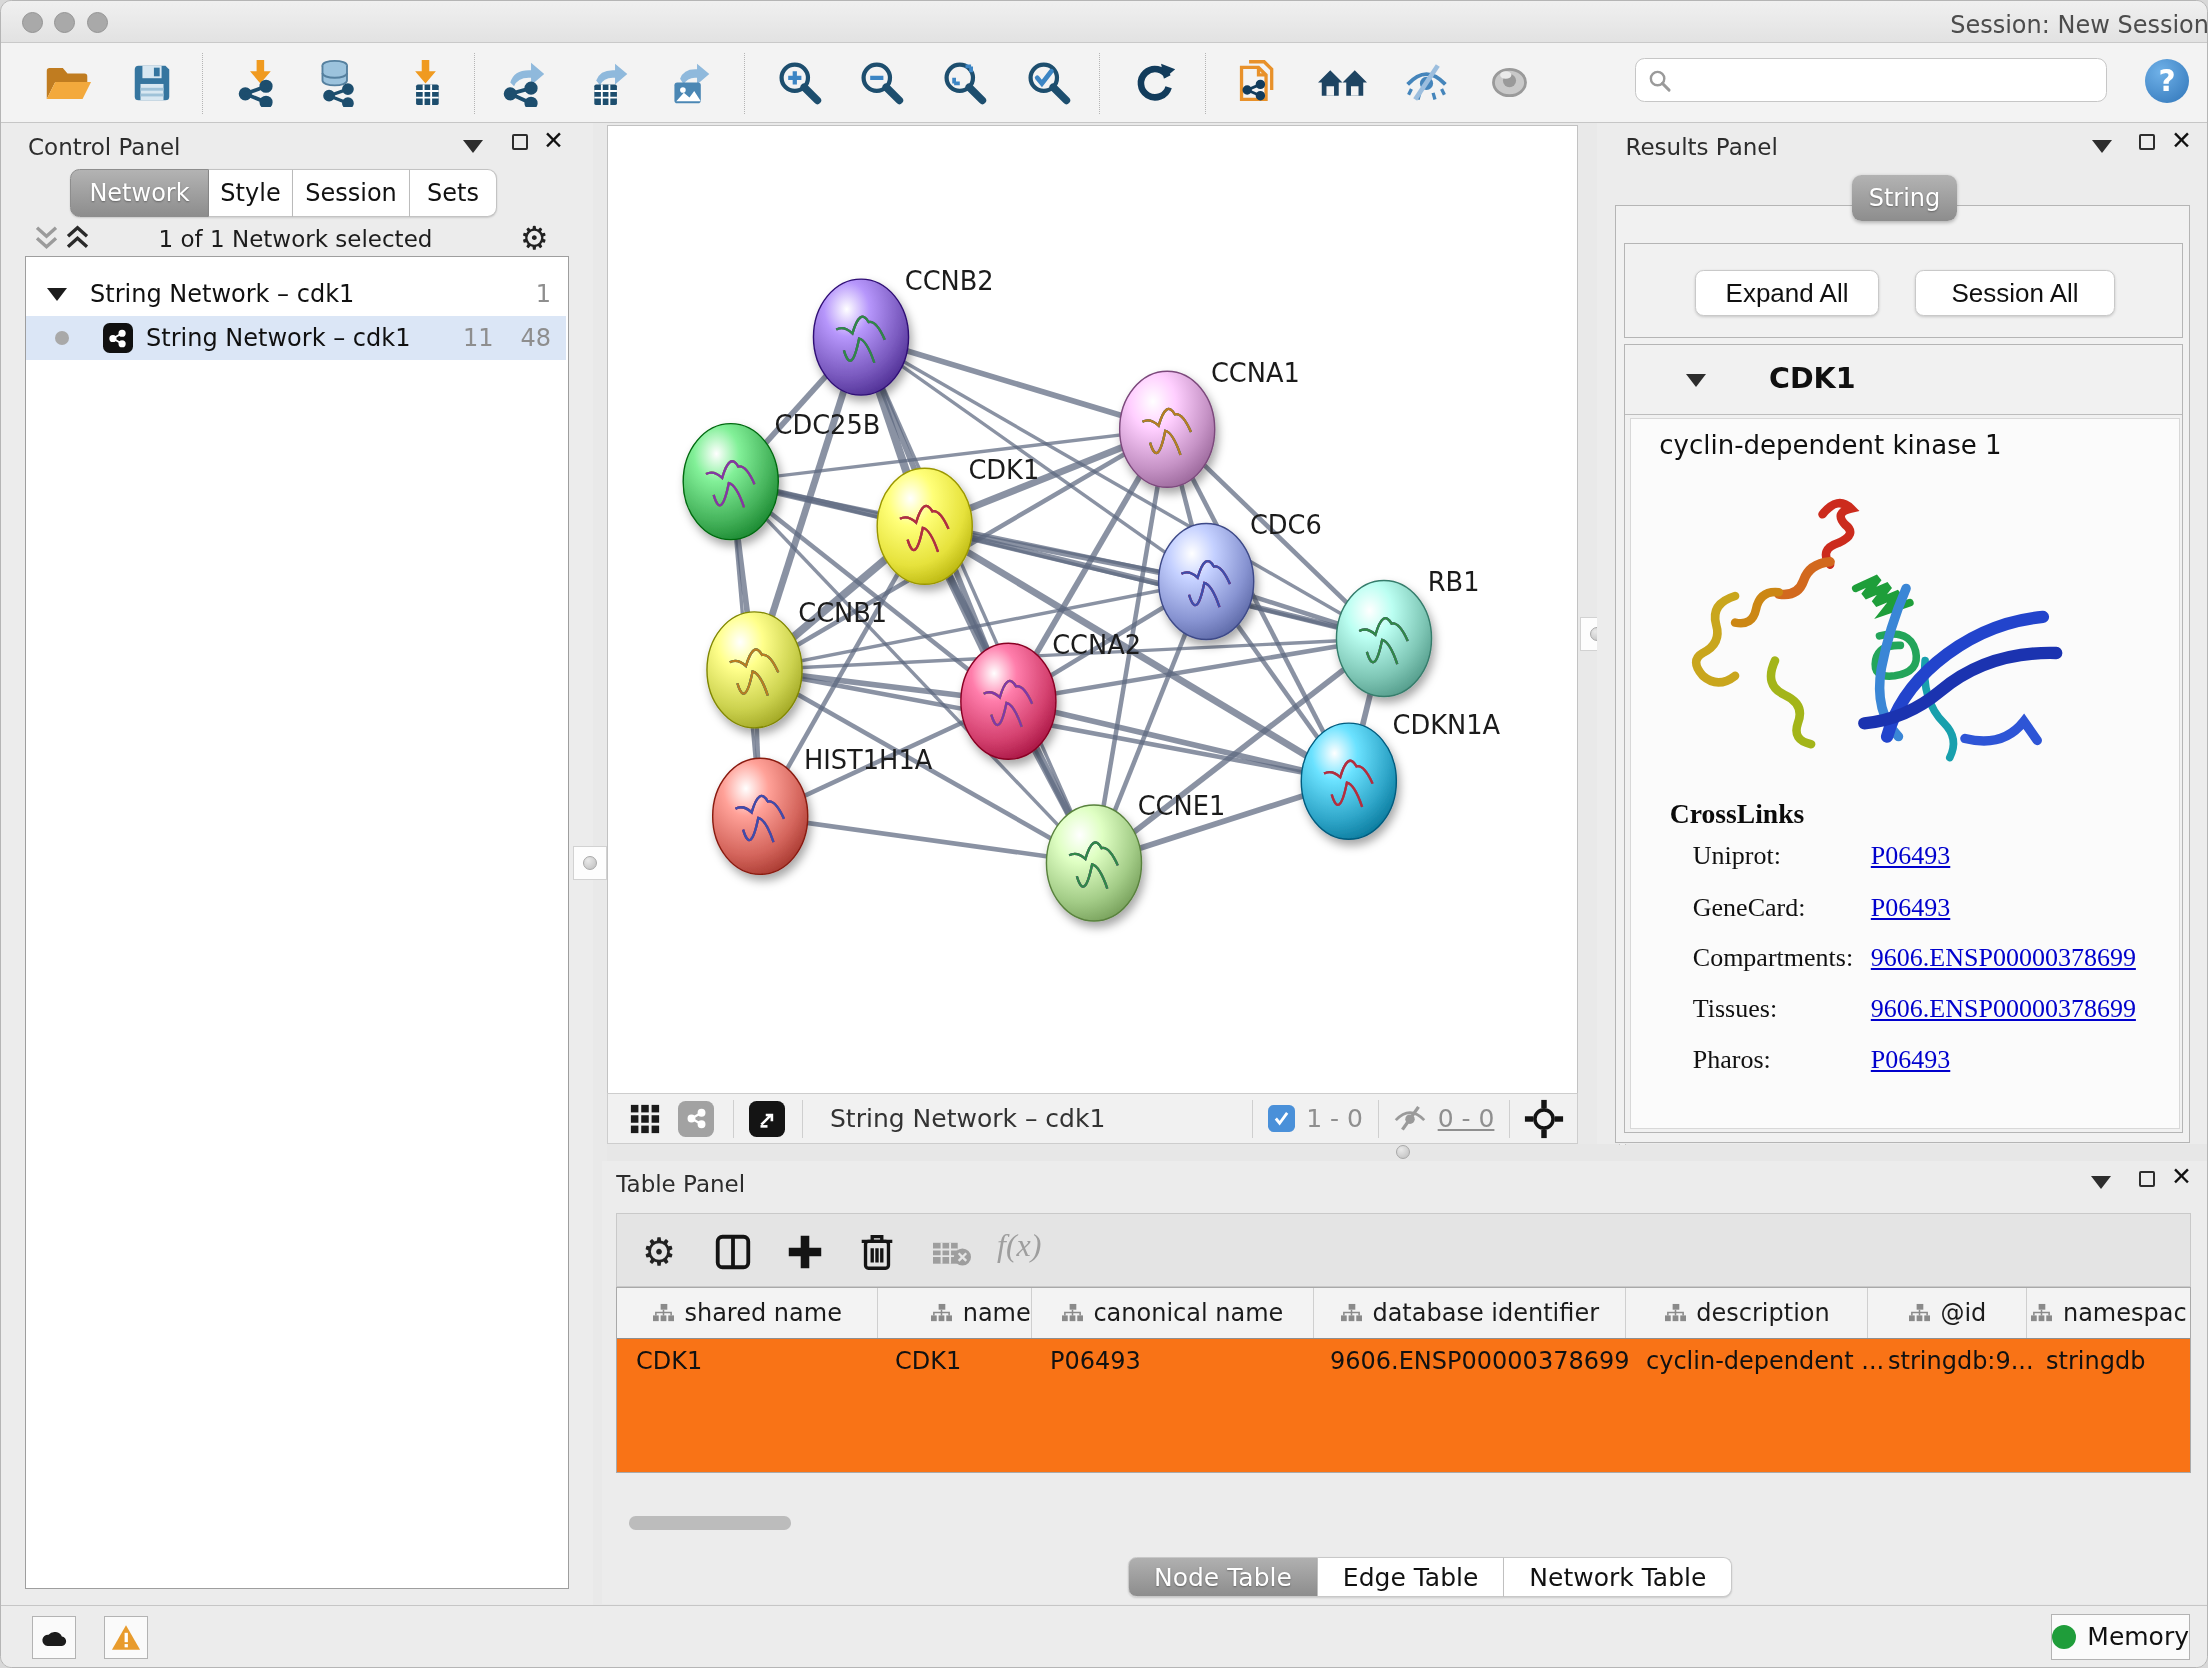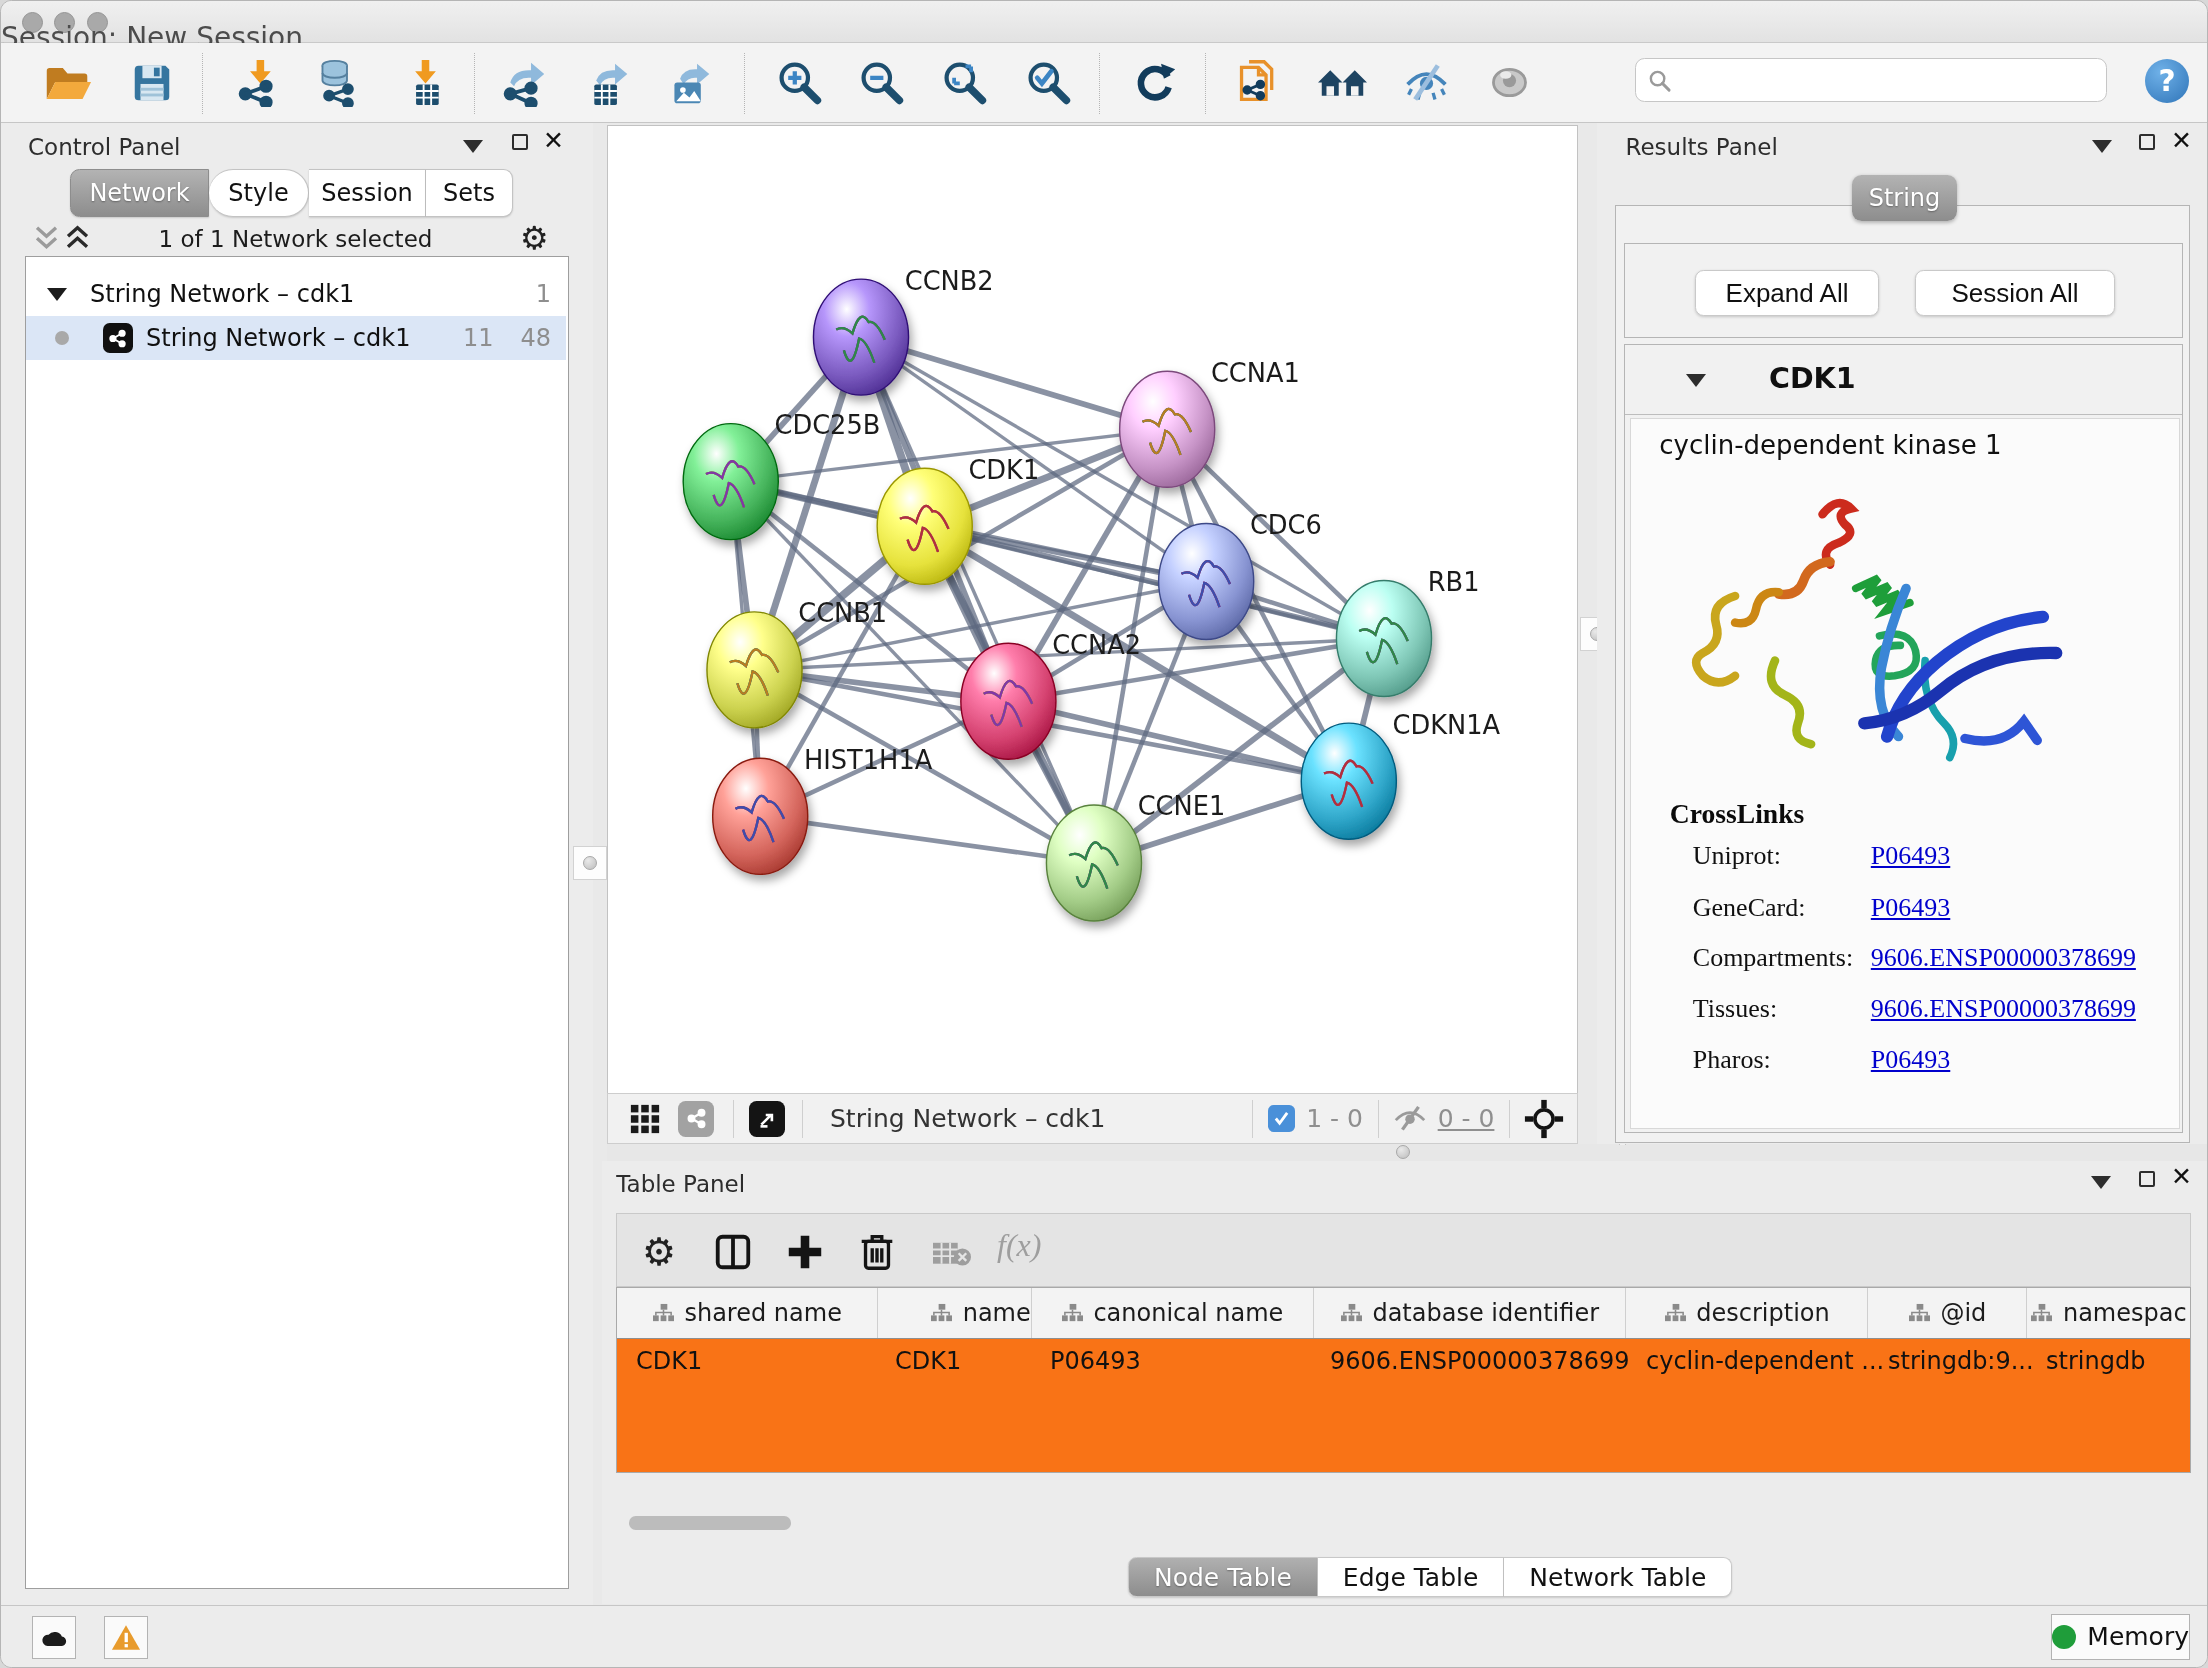--- a/index.html
+++ b/index.html
@@ -5,21 +5,21 @@
   html,body{margin:0;padding:0;background:#d8d8d8;}
   *{box-sizing:border-box;}
   .window{position:relative;width:2208px;height:1668px;background:#e9e9e9;overflow:hidden;
           font-family:"DejaVu Sans",sans-serif;border-radius:11.4px;border:1px solid #b5b5b5;}
   .abs{position:absolute;}
 
   
   .titlebar{left:0;top:0;width:2208px;height:42px;background:linear-gradient(#f0f0f0,#e2e2e2);
             border-bottom:1px solid #c9c9c9;}
   .tl{width:21px;height:21px;border-radius:50%;background:#a9a9a9;border:1px solid #949494;top:10.5px;}
-  .title-text{width:100%;text-align:left;top:20px;font-size:28px;color:#4c4c4c;}
+  .title-text{width:100%;text-align:right;top:10px;font-size:24px;color:#4c4c4c;}
 
   
   .toolbar{left:0;top:42px;width:2208px;height:80px;background:#f3f3f3;border-bottom:1px solid #c6c6c6;}
   .tb{width:53px;height:53px;top:13.3px;display:flex;align-items:center;justify-content:center;
       background:none;border:none;padding:0;cursor:default;}
   .tbsep{top:9.5px;height:61px;width:0;border-left:1.9px dotted #b4b4b4;}
   .searchbox{left:1634px;top:15px;width:472px;height:44px;background:#fff;border:1.9px solid #c6c6c6;
              border-radius:9.5px;display:flex;align-items:center;padding:0 11.4px;}
   .searchbox input{border:none;outline:none;flex:1;font-size:23px;margin-left:9.5px;background:transparent;
                    font-family:"DejaVu Sans",sans-serif;}
@@ -295,21 +295,21 @@
   <div class="abs" style="left:0;top:122px;width:592px;height:1482px;background:#ececec;">
     <div class="abs panel-title" style="left:27px;top:11.4px;">Control Panel</div>
     <div class="abs pn-collapse" style="left:462px;top:17px;"></div>
     <div class="abs pn-float" style="left:511px;top:11.4px;"></div>
     <div class="abs pn-close" style="left:542px;top:7.6px;">✕</div>
 
     <div class="abs seg" style="left:69px;top:46px;">
       <div class="tab active" style="width:139px;">
           <span>Network</span>
         </div>
-      <div class="tab" style="width:100px;border-radius:24px;">
+      <div class="tab" style="width:84px;">
           <span>Style</span>
         </div>
       <div class="tab" style="width:117px;">
           <span>Session</span>
         </div>
       <div class="tab" style="width:87px;">
           <span>Sets</span>
         </div>
     </div>
 

